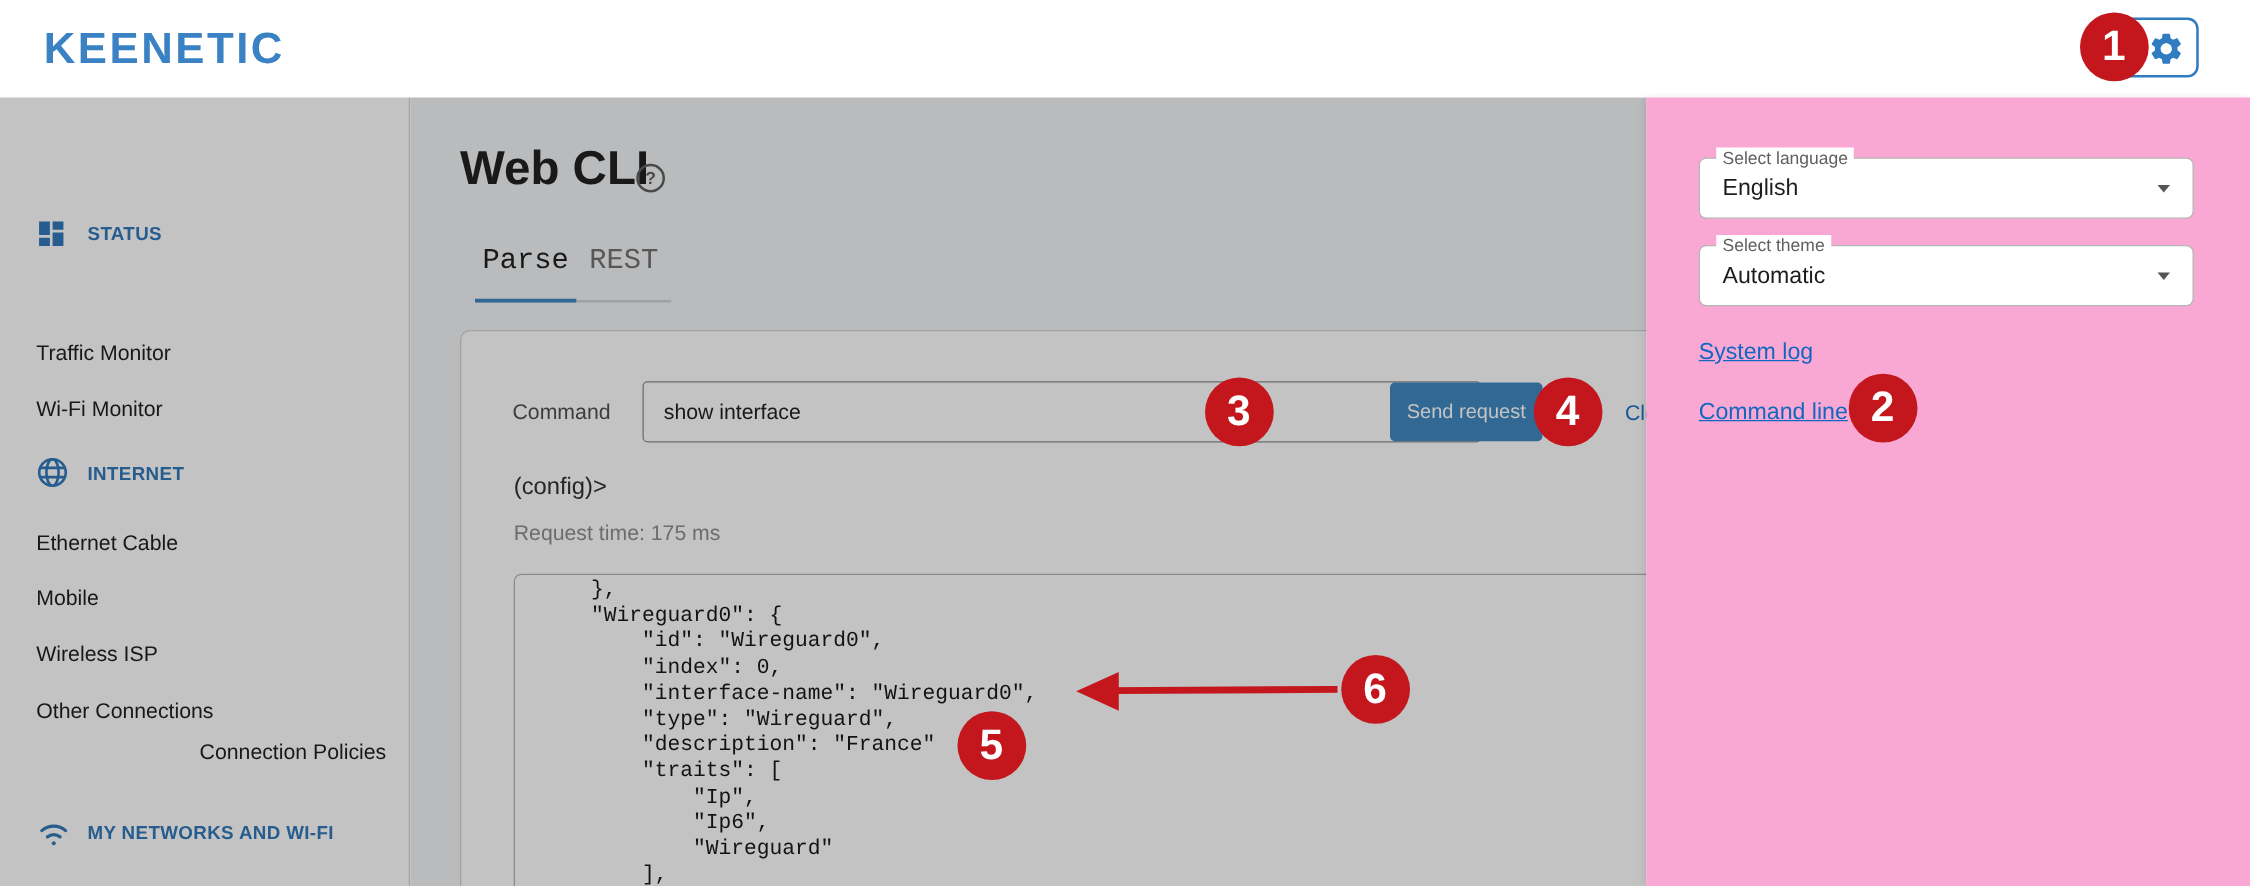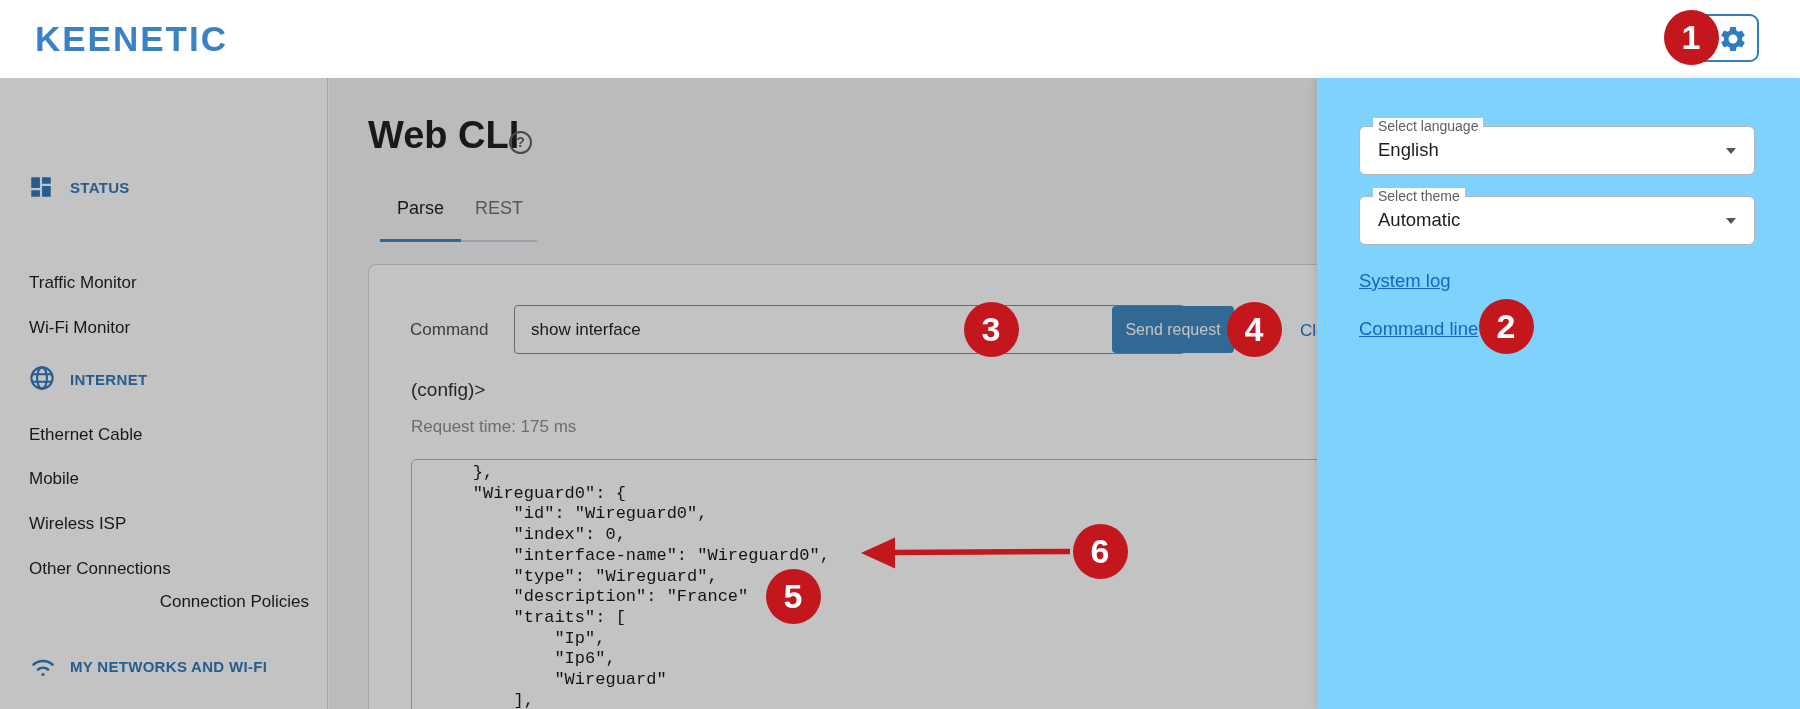--- a/index.html
+++ b/index.html
@@ -41,21 +41,21 @@
   }
   
   .main { position:absolute; left:329px; top:78px; width:1471px; height:631px; background:#f3f4f6; z-index:10; }
   .page-title { position:absolute; left:39px; top:36px; font-size:38px; font-weight:bold; color:#1d1d1d; }
   .help-icon {
     position:absolute; left:180px; top:53px; width:23px; height:23px;
     border:2px solid #5d5d5d; border-radius:50%;
     font-size:14px; font-weight:bold; color:#5d5d5d;
     text-align:center; line-height:19px; cursor:pointer;
   }
-  .tab { position:absolute; top:120px; height:42px; text-align:center; font-size:18px; line-height:20px; cursor:pointer; }
+  .tab { position:absolute; top:120px; height:42px; text-align:center; font-size:23px; line-height:20px; cursor:pointer;font-family:Liberation Mono, monospace; }
   .tab-parse { left:51px; width:81px; color:#1c1c1c; }
   .tab-rest  { left:132px; width:76px; color:#6f6f6f; }
   .tab-track { position:absolute; left:51px; top:162px; width:157px; height:2px; background:#cfd2d6; }
   .tab-indicator { position:absolute; left:51px; top:161px; width:81px; height:3px; background:#3a84c4; }
   .card {
     position:absolute; left:39px; top:186px; width:976px; height:560px;
     background:#fff; border:1px solid #d2d2d2; border-radius:8px;
   }
   .cmd-label { position:absolute; left:41px; top:55px; font-size:17px; color:#4c4c4c; }
   .cmd-input {
@@ -86,21 +86,21 @@
     font-size:17px; line-height:20.7px; color:#141414; white-space:pre;
   }
   
   .dim-overlay {
     position:absolute; left:0; top:78px; width:1317px; height:631px;
     background:rgba(17,17,17,0.25); z-index:40;
   }
   
   .panel {
     position:absolute; left:1317px; top:78px; width:483px; height:631px;
-    background:#7dd3fc; z-index:50; box-shadow:-2px 0 6px rgba(0,0,0,0.10);
+    background:#f9a8d4; z-index:50; box-shadow:-2px 0 6px rgba(0,0,0,0.10);
   }
   .select-box {
     position:absolute; left:42px; width:396px; height:49px;
     border:1px solid #b5b5b5; border-radius:6px; background:#fff; cursor:pointer;
   }
   .select-box .chip {
     position:absolute; left:13px; top:-9px; background:#fff; padding:0 5px;
     font-size:14px; color:#606060; white-space:nowrap;
   }
   .select-box .value { position:absolute; left:18px; top:12px; font-size:18.5px; color:#1d1d1d; }

